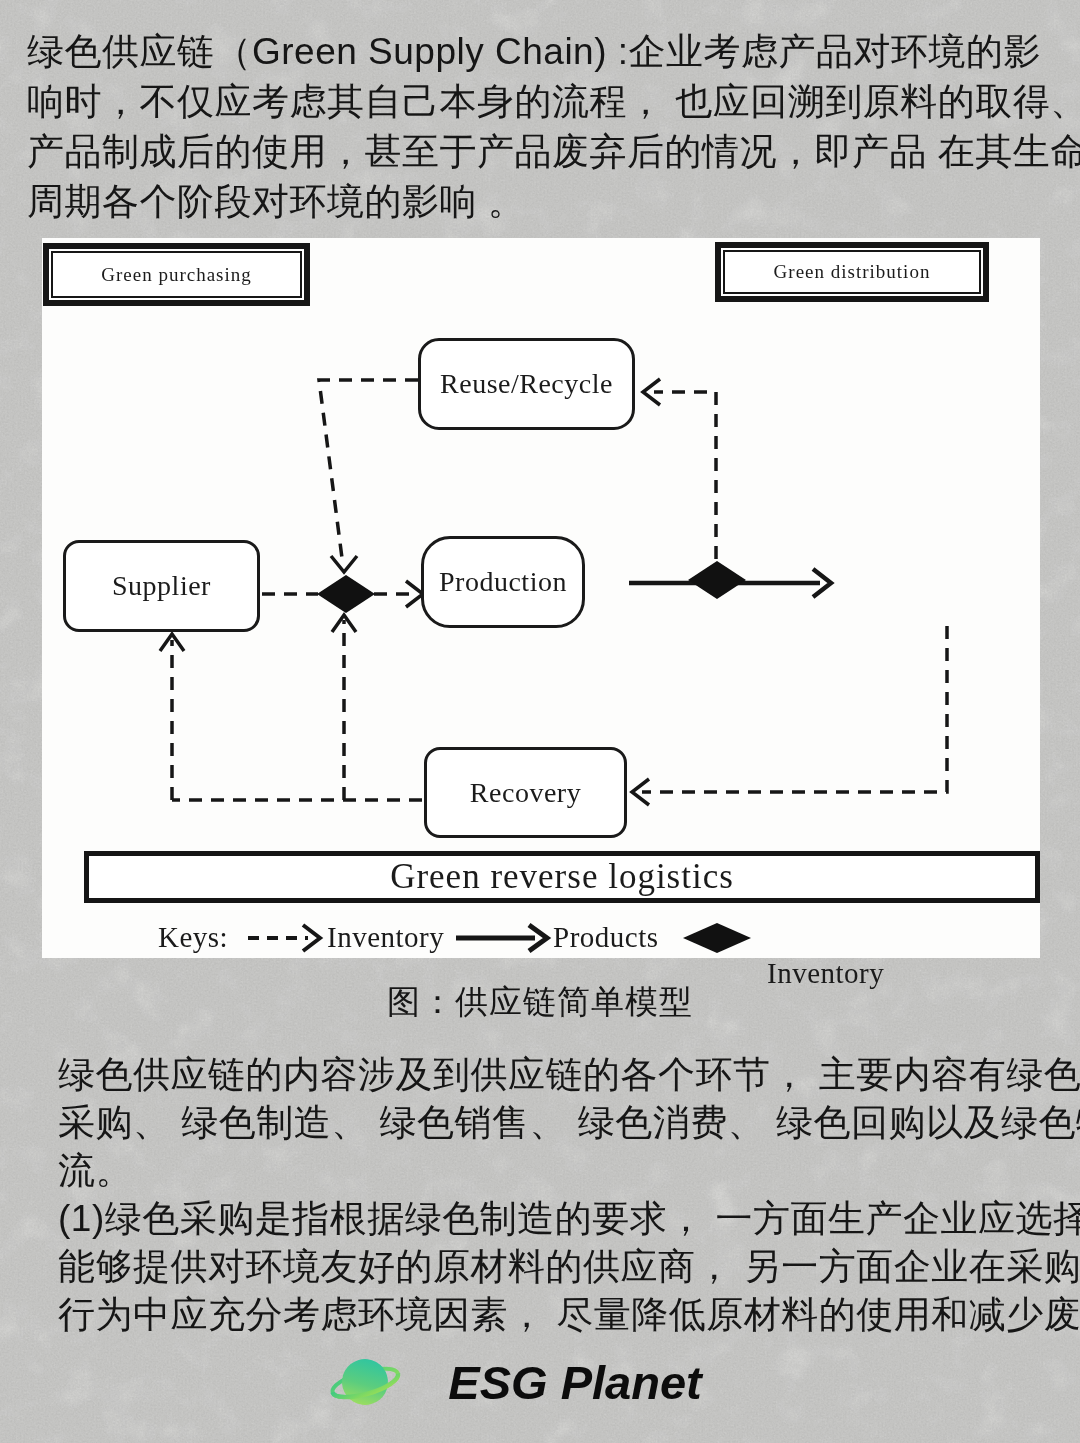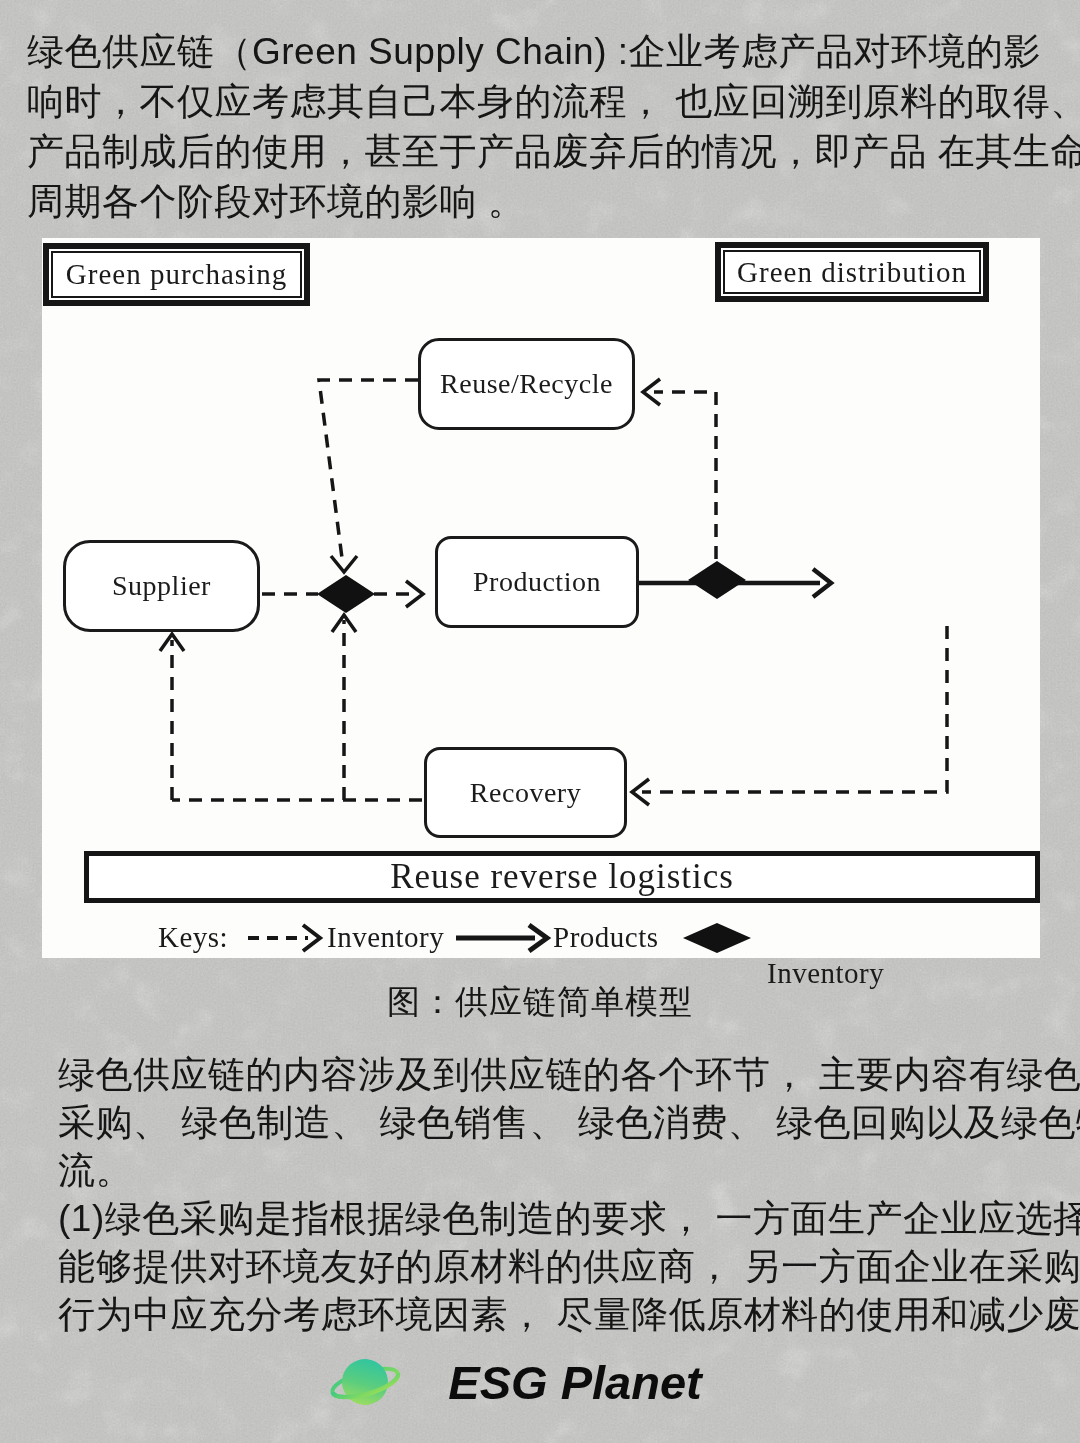--- a/index.html
+++ b/index.html
@@ -17,31 +17,31 @@
   .bodytext{position:absolute;left:58px;top:1051px;font-size:37px;line-height:48px;letter-spacing:.5px;white-space:nowrap;}
   .caption{position:absolute;left:0;top:980px;width:1080px;text-align:center;font-size:33px;letter-spacing:1px;}
 
   
   .panel{position:absolute;left:42px;top:238px;width:998px;height:720px;background:#fdfdfc;}
   .serif{font-family:"Liberation Serif","DejaVu Serif",serif;color:#1b1b1b;}
 
   .hdr{position:absolute;border:6px solid #161616;background:#fff;padding:2px;box-sizing:border-box;}
   .hdr-inner{width:100%;height:100%;border:2px solid #161616;box-sizing:border-box;
              display:flex;align-items:center;justify-content:center;
-             font-size:29px;letter-spacing:1px;}
+             font-size:19px;letter-spacing:1px;}
   .hdr-gp{left:1px;top:5px;width:267px;height:63px;}
   .hdr-gm{left:308px;top:5px;width:326px;height:63px;}
   .hdr-gd{left:673px;top:4px;width:274px;height:60px;}
 
   .node{position:absolute;border:3px solid #1a1a1a;border-radius:16px;background:#fff;
         display:flex;align-items:center;justify-content:center;
         font-size:28px;letter-spacing:.5px;box-sizing:border-box;}
   .node-reuse{left:376px;top:100px;width:217px;height:92px;border-radius:21px;}
-  .node-supplier{left:21px;top:302px;width:197px;height:92px;border-radius:27px;}
-  .node-production{left:393px;top:298px;width:204px;height:92px;}
+  .node-supplier{left:21px;top:302px;width:197px;height:92px;}
+  .node-production{left:379px;top:298px;width:164px;height:92px;border-radius:29px;}
   .node-customer{left:793px;top:294px;width:202px;height:91px;}
   .node-recovery{left:382px;top:509px;width:203px;height:91px;}
 
   .banner{position:absolute;left:42px;top:613px;width:956px;height:52px;border:5px solid #151515;
           background:#fff;display:flex;align-items:center;justify-content:center;
           font-size:35px;letter-spacing:1px;box-sizing:border-box;}
 
   .connectors{position:absolute;left:0;top:0;}
 
   .legend-label{position:absolute;font-size:29px;letter-spacing:.5px;top:683px;}
@@ -148,21 +148,21 @@
           <path d="M487 687 L505 700 L487 713"></path>
         </g>
         <polygon points="641,700 675,685 709,700 675,715" fill="#111" stroke="none"></polygon>
       </svg>
 
       <div class="node node-reuse serif">Reuse/Recycle</div>
       <div class="node node-supplier serif">Supplier</div>
       <div class="node node-production serif">Production</div>
       <div class="node node-recovery serif">Recovery</div>
 
-      <div class="banner serif">Reuse reverse logistics</div>
+      <div class="banner serif">Green reverse logistics</div>
 
       <div class="legend-label lg-keys serif">Keys:</div>
       <div class="legend-label lg-materials serif">Inventory</div>
       <div class="legend-label lg-products serif">Products</div>
       <div class="legend-label lg-inventory serif">Inventory</div>
     </div>
 
     <div class="caption cjk">图：供应链简单模型</div>
 
     <div class="bodytext cjk">

